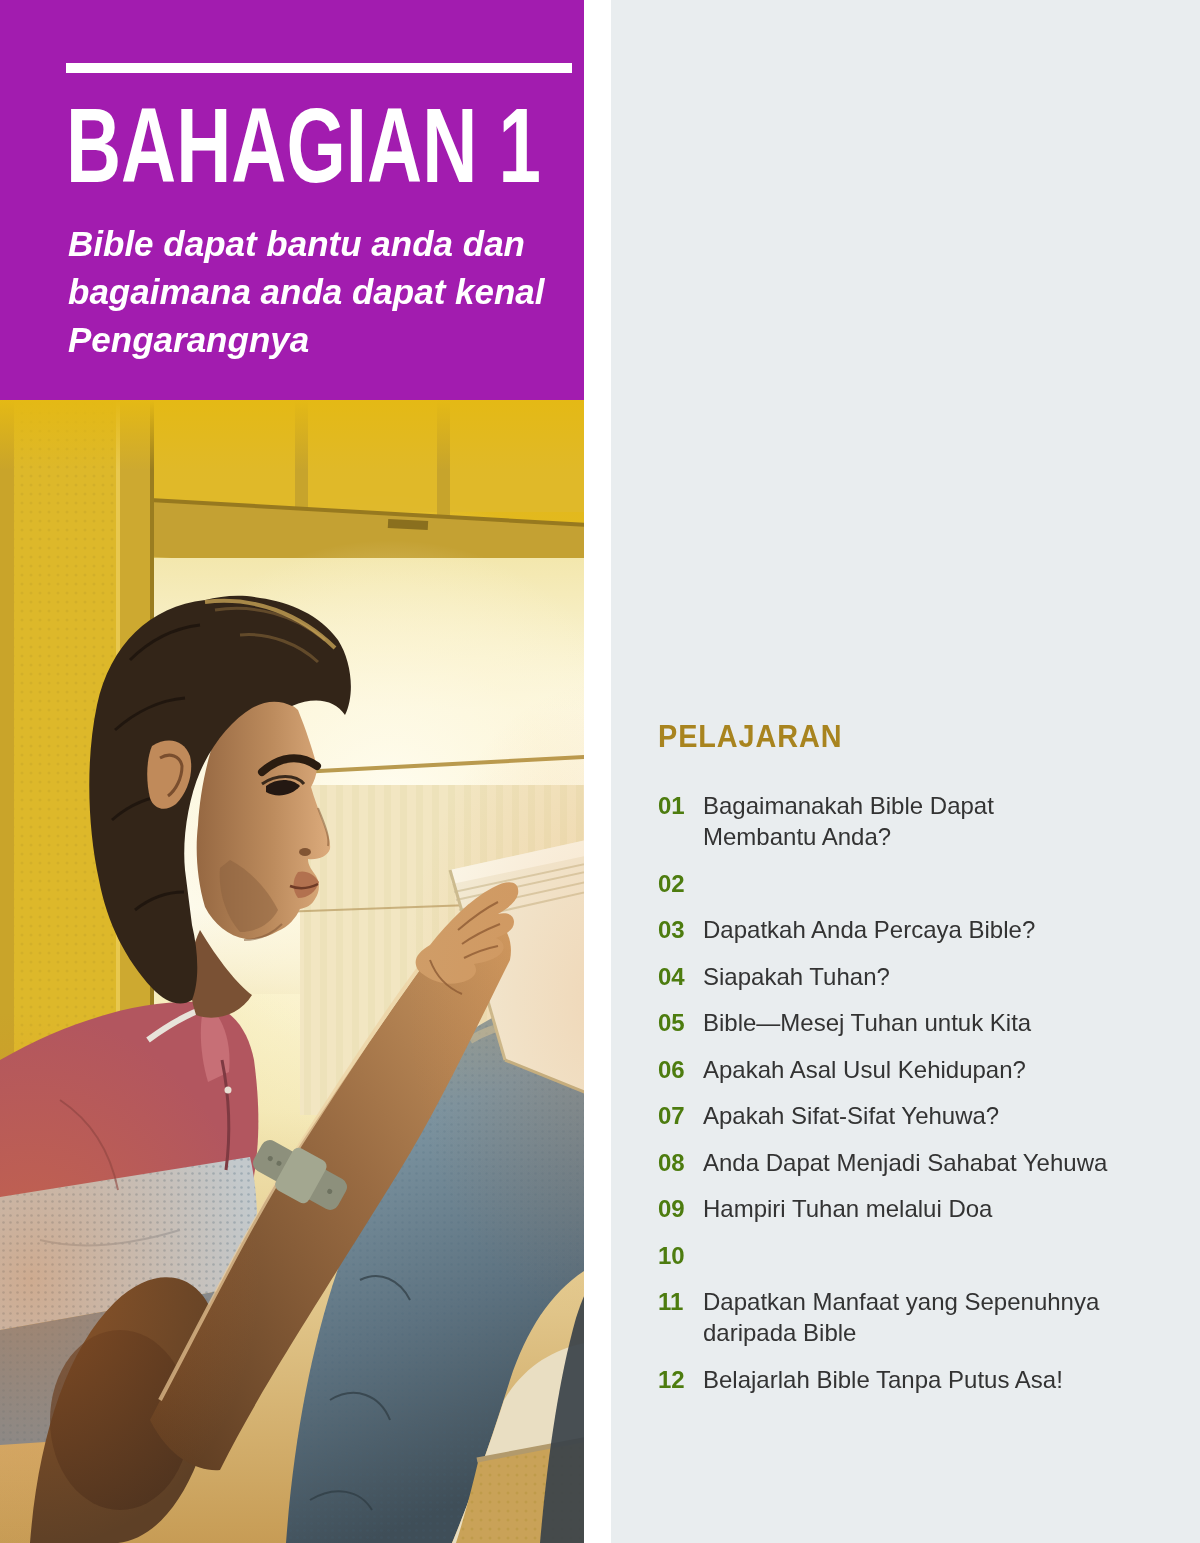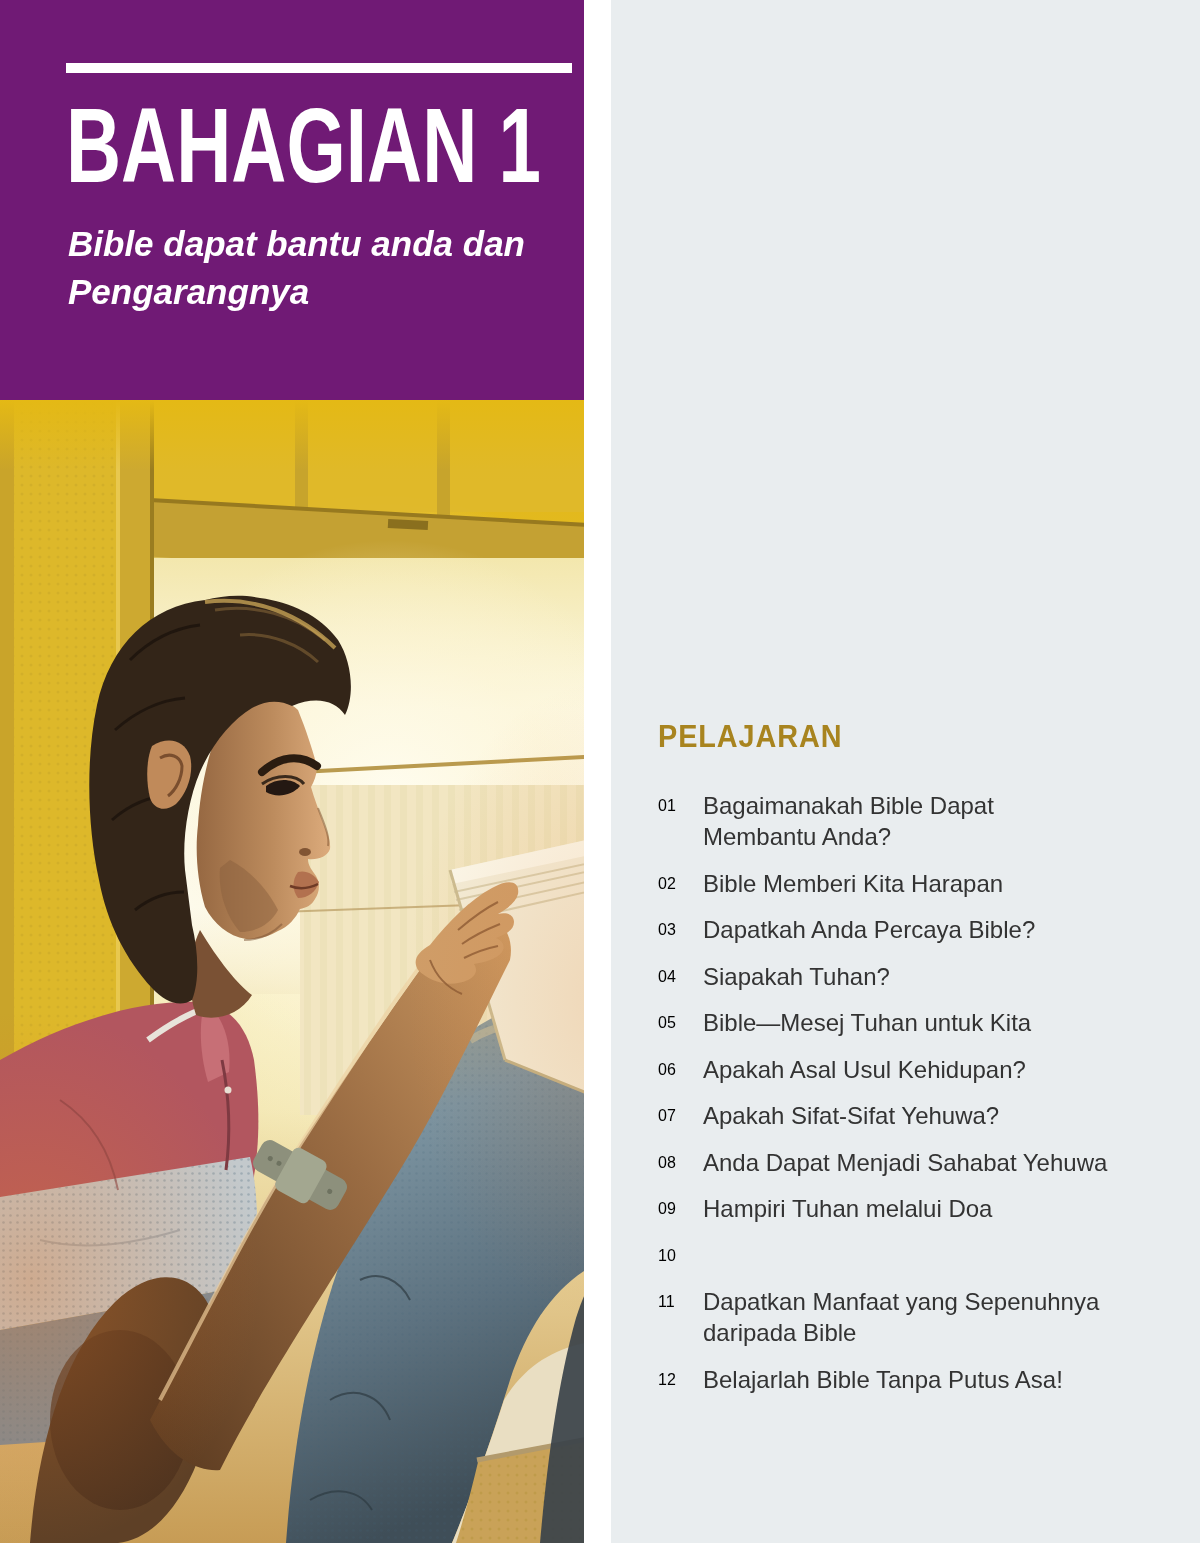--- a/index.html
+++ b/index.html
@@ -2,21 +2,21 @@
 <html><head>
 <meta charset="utf-8">
 <style>
   * { margin:0; padding:0; box-sizing:border-box; }
   body { background:#ffffff; font-family:"Liberation Sans", sans-serif; }
   .page { position:relative; width:1200px; height:1543px; background:#ffffff; overflow:hidden; }
 
   
   .panel-left {
     position:absolute; left:0; top:0; width:584px; height:1543px;
-    background:#701a75; overflow:hidden;
+    background:#a21caf; overflow:hidden;
   }
   .rule { position:absolute; left:66px; top:63px; width:506px; height:10px; background:#ffffff; }
   .title {
     position:absolute; left:66px; top:92px; color:#ffffff;
     font-size:106px; line-height:106px; font-weight:700; white-space:nowrap;
   }
   .title-inner { display:inline-block; transform:scaleX(0.72); transform-origin:0 50%; }
   .subtitle {
     position:absolute; left:68px; top:220px; color:#ffffff;
     font-style:italic; font-weight:700; font-size:35px; line-height:48px;
@@ -30,36 +30,37 @@
     position:absolute; left:611px; top:0; width:698px; height:1543px;
     background:#e9edef; padding-left:47px; padding-right:30px;
   }
   .lessons-heading {
     margin:0; padding-top:720px; color:#a8841f;
     font-size:31px; line-height:34px; font-weight:700; white-space:nowrap;
   }
   .lessons-heading .scale { display:inline-block; transform:scaleX(0.93); transform-origin:0 50%; letter-spacing:1px; }
   .lessons { list-style:none; margin-top:36px; }
   .lesson { display:flex; margin-bottom:15.5px; }
-  .lesson .num { flex:none; width:45px; font-weight:400; color:#000000; font-size:16px; line-height:31px; }
+  .lesson .num { flex:none; width:45px; font-weight:700; color:#4d7c0f; font-size:24px; line-height:31px; }
   .lesson .ttl { color:#333333; font-size:24px; line-height:31px; }
   .lesson .ttl .ln { display:block; white-space:nowrap; }
 </style>
 </head>
 <body>
 
 <div class="page">
 
   <section class="panel-left">
     <div class="rule"></div>
     <h1 class="title">
       <span class="title-inner">BAHAGIAN 1</span>
     </h1>
     <p class="subtitle">
       <span class="ln">Bible dapat bantu anda dan</span>
+      <span class="ln">bagaimana anda dapat kenal</span>
       <span class="ln">Pengarangnya</span>
     </p>
 
     <div class="illustration">
       <svg viewBox="0 0 604 1143" aria-hidden="true">
         <defs>
           <linearGradient id="bg" x1="0" y1="0" x2="0" y2="1">
             <stop offset="0" stop-color="#e4b915"></stop>
             <stop offset="0.12" stop-color="#e2b91f"></stop>
             <stop offset="0.30" stop-color="#ead879"></stop>
@@ -224,24 +225,20 @@
     <ol class="lessons">
       <li class="lesson">
         <span class="num">01</span>
         <span class="ttl">
             <span class="ln">Bagaimanakah Bible Dapat</span>
             <span class="ln">Membantu Anda?</span>
           </span>
       </li>
       <li class="lesson">
         <span class="num">02</span>
-        <span class="ttl">
-            <span class="ln">Bible Memberi Kita Harapan</span>
-            <span class="ln"></span>
-          </span>
       </li>
       <li class="lesson">
         <span class="num">03</span>
         <span class="ttl">
             <span class="ln">Dapatkah Anda Percaya Bible?</span>
             <span class="ln"></span>
           </span>
       </li>
       <li class="lesson">
         <span class="num">04</span>

